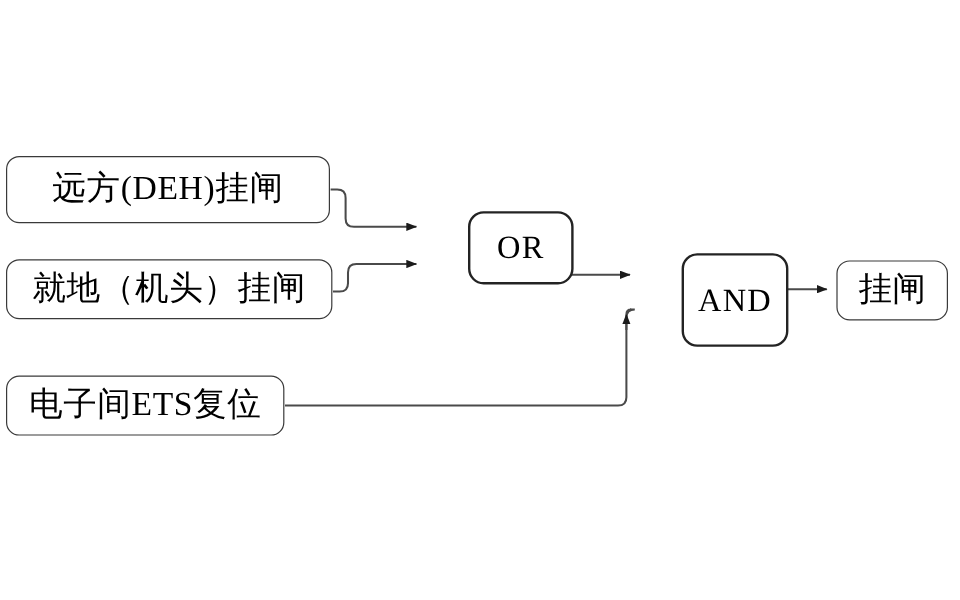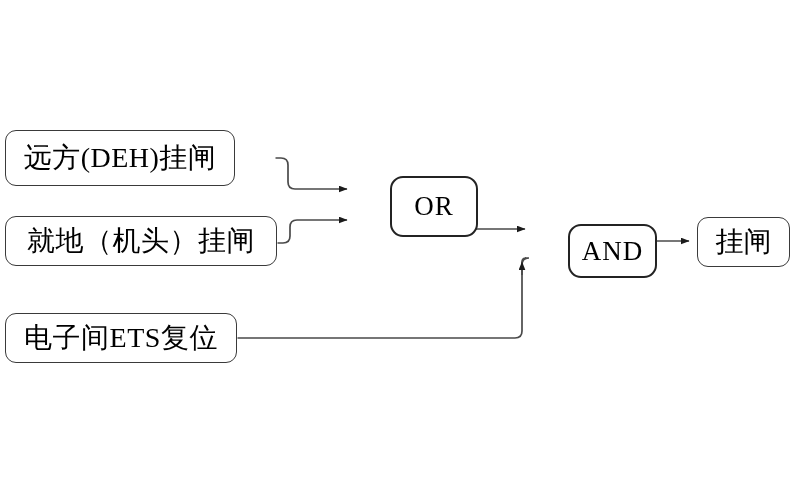--- a/index.html
+++ b/index.html
@@ -54,25 +54,25 @@
     font-family: "Liberation Serif", "DejaVu Serif", serif;
     font-size: 27px;
     font-weight: 400;
     letter-spacing: 1px;
   }
   .output-node .node-label {
     font-size: 28px;
   }
 
   
-  #node-remote-deh   { left: 5px;   top: 130px; width: 230px; height: 56px; }
+  #node-remote-deh   { left: 5px;   top: 130px; width: 270px; height: 56px; }
   #node-local-head   { left: 5px;   top: 216px; width: 272px; height: 50px; }
   #node-ets-reset    { left: 5px;   top: 313px; width: 232px; height: 50px; }
   #node-gate-or      { left: 355px; top: 176px; width: 88px;  height: 61px; }
-  #node-gate-and     { left: 533px; top: 224px; width: 89px;  height: 54px; }
+  #node-gate-and     { left: 533px; top: 211px; width: 89px;  height: 78px; }
   #node-output-latch { left: 697px; top: 217px; width: 93px;  height: 50px; }
 </style>
 </head>
 <body>
 
 <div id="canvas">
 
   <svg id="wires" viewBox="0 0 800 500" width="800" height="500" xmlns="http://www.w3.org/2000/svg">
     <defs>
       <marker id="arrowhead" markerWidth="9" markerHeight="7" refX="8.4" refY="3.5" orient="auto" markerUnits="userSpaceOnUse">

